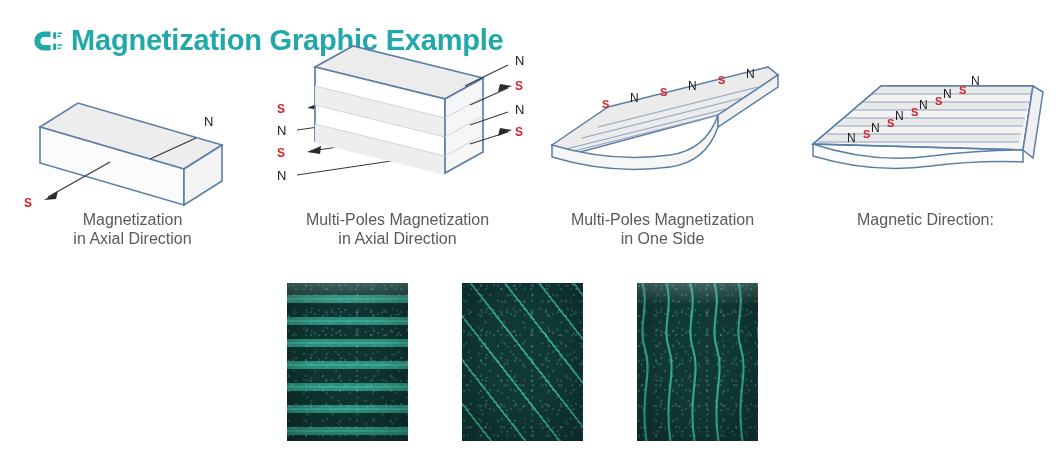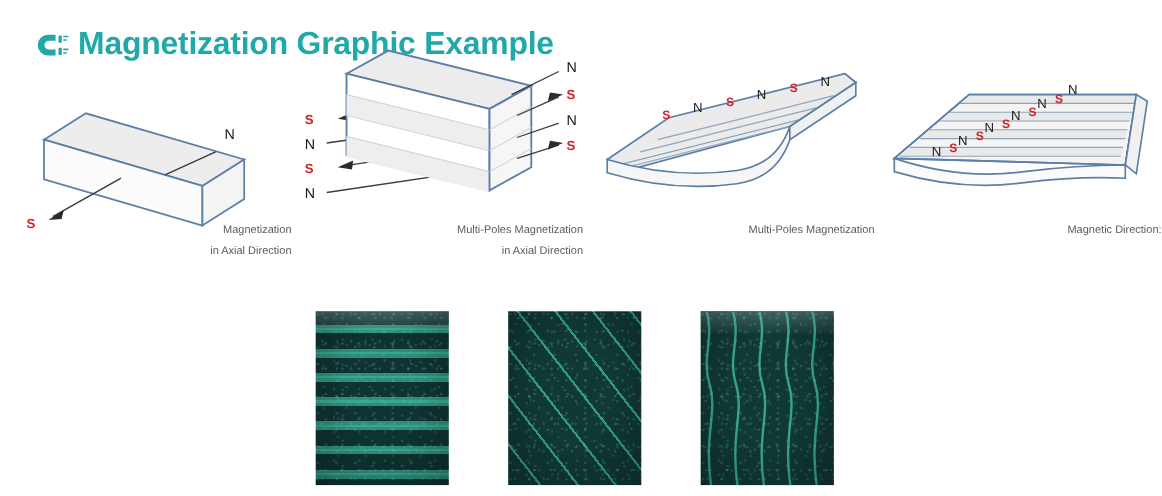--- a/index.html
+++ b/index.html
@@ -25,25 +25,25 @@
     letter-spacing:-0.2px;
     white-space:nowrap;
   }
   
   .diagram-cell{
     position:absolute;top:55px;height:190px;
   }
   .diagram-svg{display:block;}
   .caption{
     position:absolute;
-    text-align:right;
-    font-size:10px;
+    text-align:center;
+    font-size:16px;
     line-height:19px;
     color:#5a5a5a;
-    top:200px;
+    top:210px;
   }
   
   .photo{
     position:absolute;
     top:283px;
     width:121px;height:158px;
     overflow:hidden;
     background:#123c3a;
   }
   .photo .noise{
@@ -220,20 +220,21 @@
     <text x="72" y="63" font-size="11" font-weight="bold" fill="#d0232b" font-family="Liberation Sans, sans-serif">S</text>
     <text x="100" y="57" font-size="12" fill="#1a1a1a" font-family="Liberation Sans, sans-serif">N</text>
     <text x="130" y="51" font-size="11" font-weight="bold" fill="#d0232b" font-family="Liberation Sans, sans-serif">S</text>
     <text x="158" y="45" font-size="12" fill="#1a1a1a" font-family="Liberation Sans, sans-serif">N</text>
     <text x="188" y="39" font-size="11" font-weight="bold" fill="#d0232b" font-family="Liberation Sans, sans-serif">S</text>
     <text x="216" y="33" font-size="12" fill="#1a1a1a" font-family="Liberation Sans, sans-serif">N</text>
   </svg>
 </div>
 <div class="caption" style="left:530px;width:265px;">
   <div>Multi-Poles Magnetization</div>
+  <div>in One Side</div>
 </div>
 
 <div class="diagram-cell" style="left:795px;width:261px;top:40px;">
   <svg class="diagram-svg" width="261" height="170" viewBox="0 0 261 170">
 
     <polygon points="18,104 86,46 238,46 228,110" fill="#f4f4f4" stroke="#5b7fa6" stroke-width="1.5"></polygon>
 
     <g>
       <polygon points="86,46 238,46 236,54 77,54" fill="#e9e9e9"></polygon>
       <polygon points="68,62 234,62 232,70 59,70" fill="#e9e9e9"></polygon>

